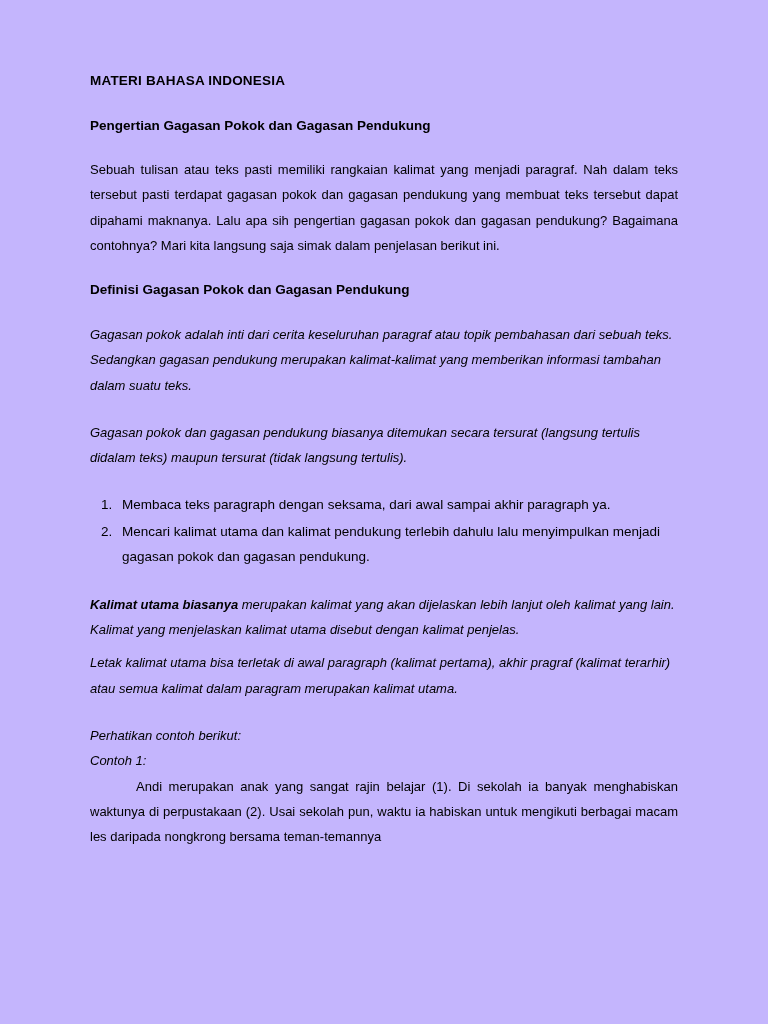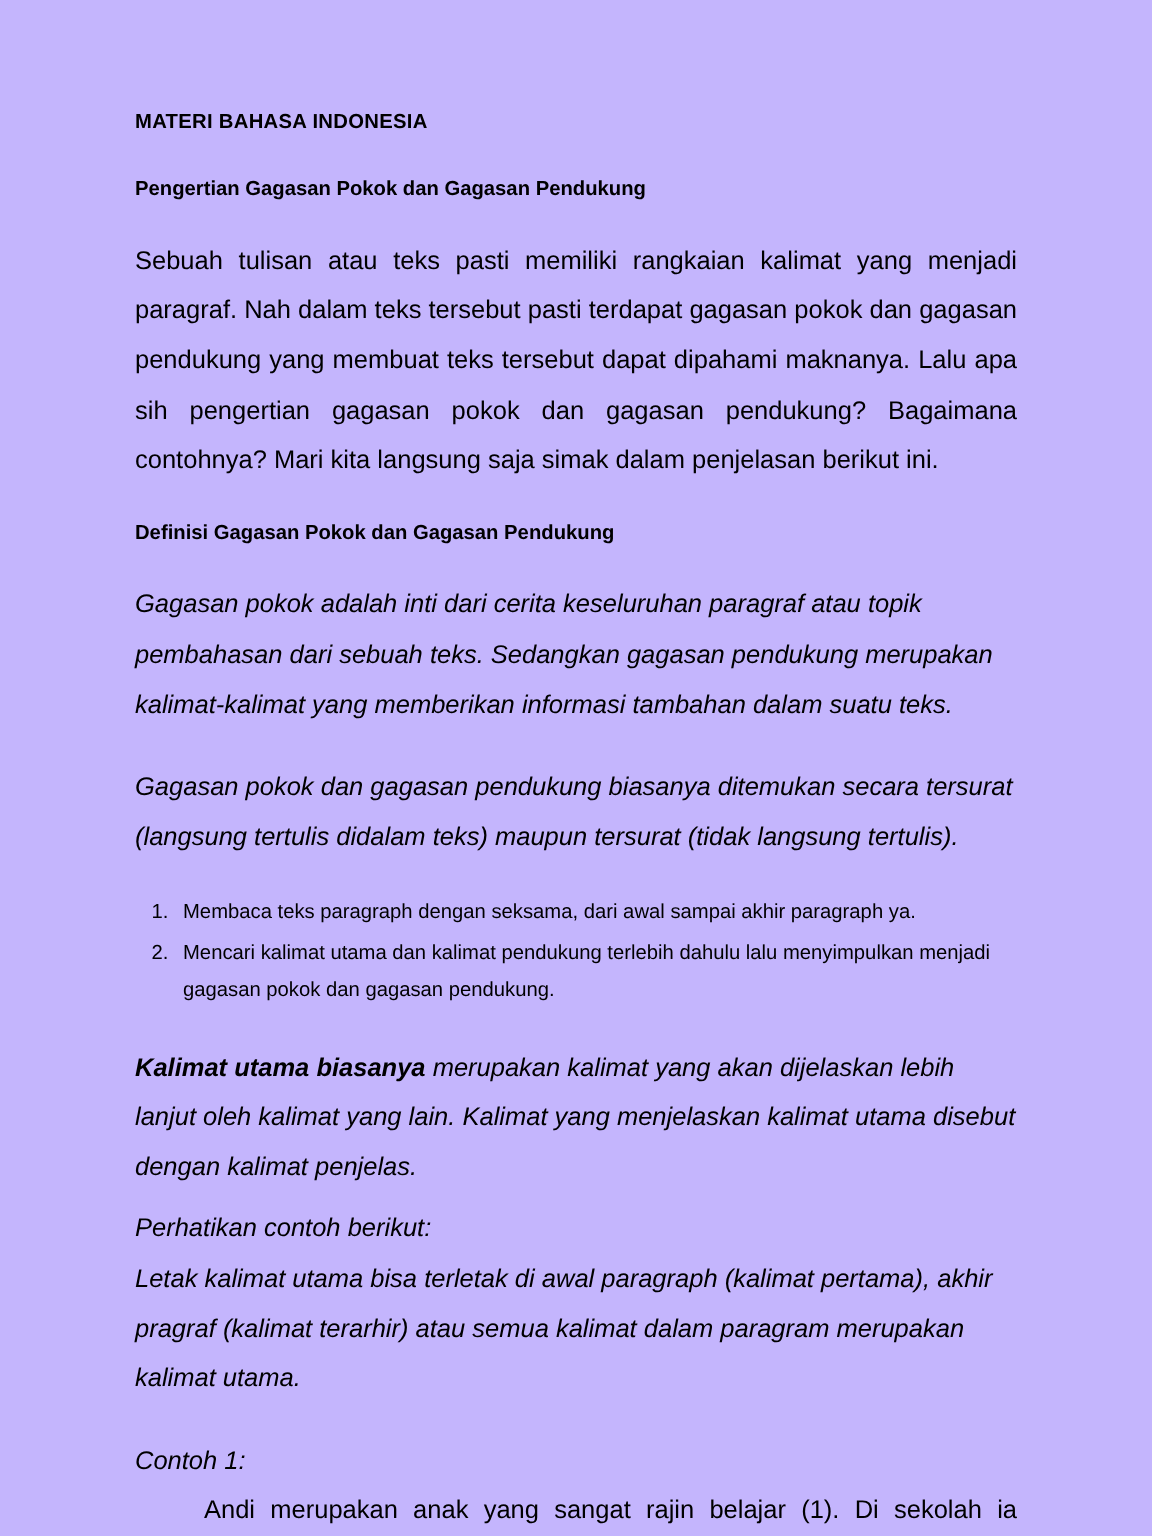--- a/index.html
+++ b/index.html
@@ -35,21 +35,21 @@
   .heading {
     font-size: 13.5px;
     font-weight: bold;
     margin: 0 0 22px 0;
     line-height: 1.45;
   }
   .heading.tight {
     margin-bottom: 6px;
   }
   p.body {
-    font-size: 17px;
+    font-size: 13px;
     line-height: 1.95;
     margin: 0 0 22px 0;
     text-align: justify;
     text-justify: inter-word;
   }
   p.body.nojust {
     text-align: left;
     font-style: italic;
   }
   p.body.nogap {
@@ -94,22 +94,22 @@
 
     <ol class="steps">
       <li>Membaca teks paragraph dengan seksama, dari awal sampai akhir paragraph ya.</li>
       <li>Mencari kalimat utama dan kalimat pendukung terlebih dahulu lalu menyimpulkan menjadi gagasan pokok dan gagasan pendukung.</li>
     </ol>
 
     <p class="body nojust" style="margin-bottom:8px;">
       <span class="bold-run">Kalimat utama biasanya</span><span> merupakan kalimat yang akan dijelaskan lebih lanjut oleh kalimat yang lain. Kalimat yang menjelaskan kalimat utama disebut dengan kalimat penjelas.</span>
     </p>
 
+    <p class="body nojust">Letak kalimat utama bisa terletak di awal paragraph (kalimat pertama), akhir pragraf (kalimat terarhir) atau semua kalimat dalam paragram merupakan kalimat utama.</p>
+
     <p class="body nojust nogap">Perhatikan contoh berikut:</p>
-
-    <p class="body nojust">Letak kalimat utama bisa terletak di awal paragraph (kalimat pertama), akhir pragraf (kalimat terarhir) atau semua kalimat dalam paragram merupakan kalimat utama.</p>
 
     <p class="body nojust nogap">Contoh 1:</p>
 
     <p class="body indent-first">Andi merupakan anak yang sangat rajin belajar (1). Di sekolah ia banyak menghabiskan waktunya di perpustakaan (2). Usai sekolah pun, waktu ia habiskan untuk mengikuti berbagai macam les daripada nongkrong bersama teman-temannya</p>
 
   </div>
 </div>
 
 </body></html>

